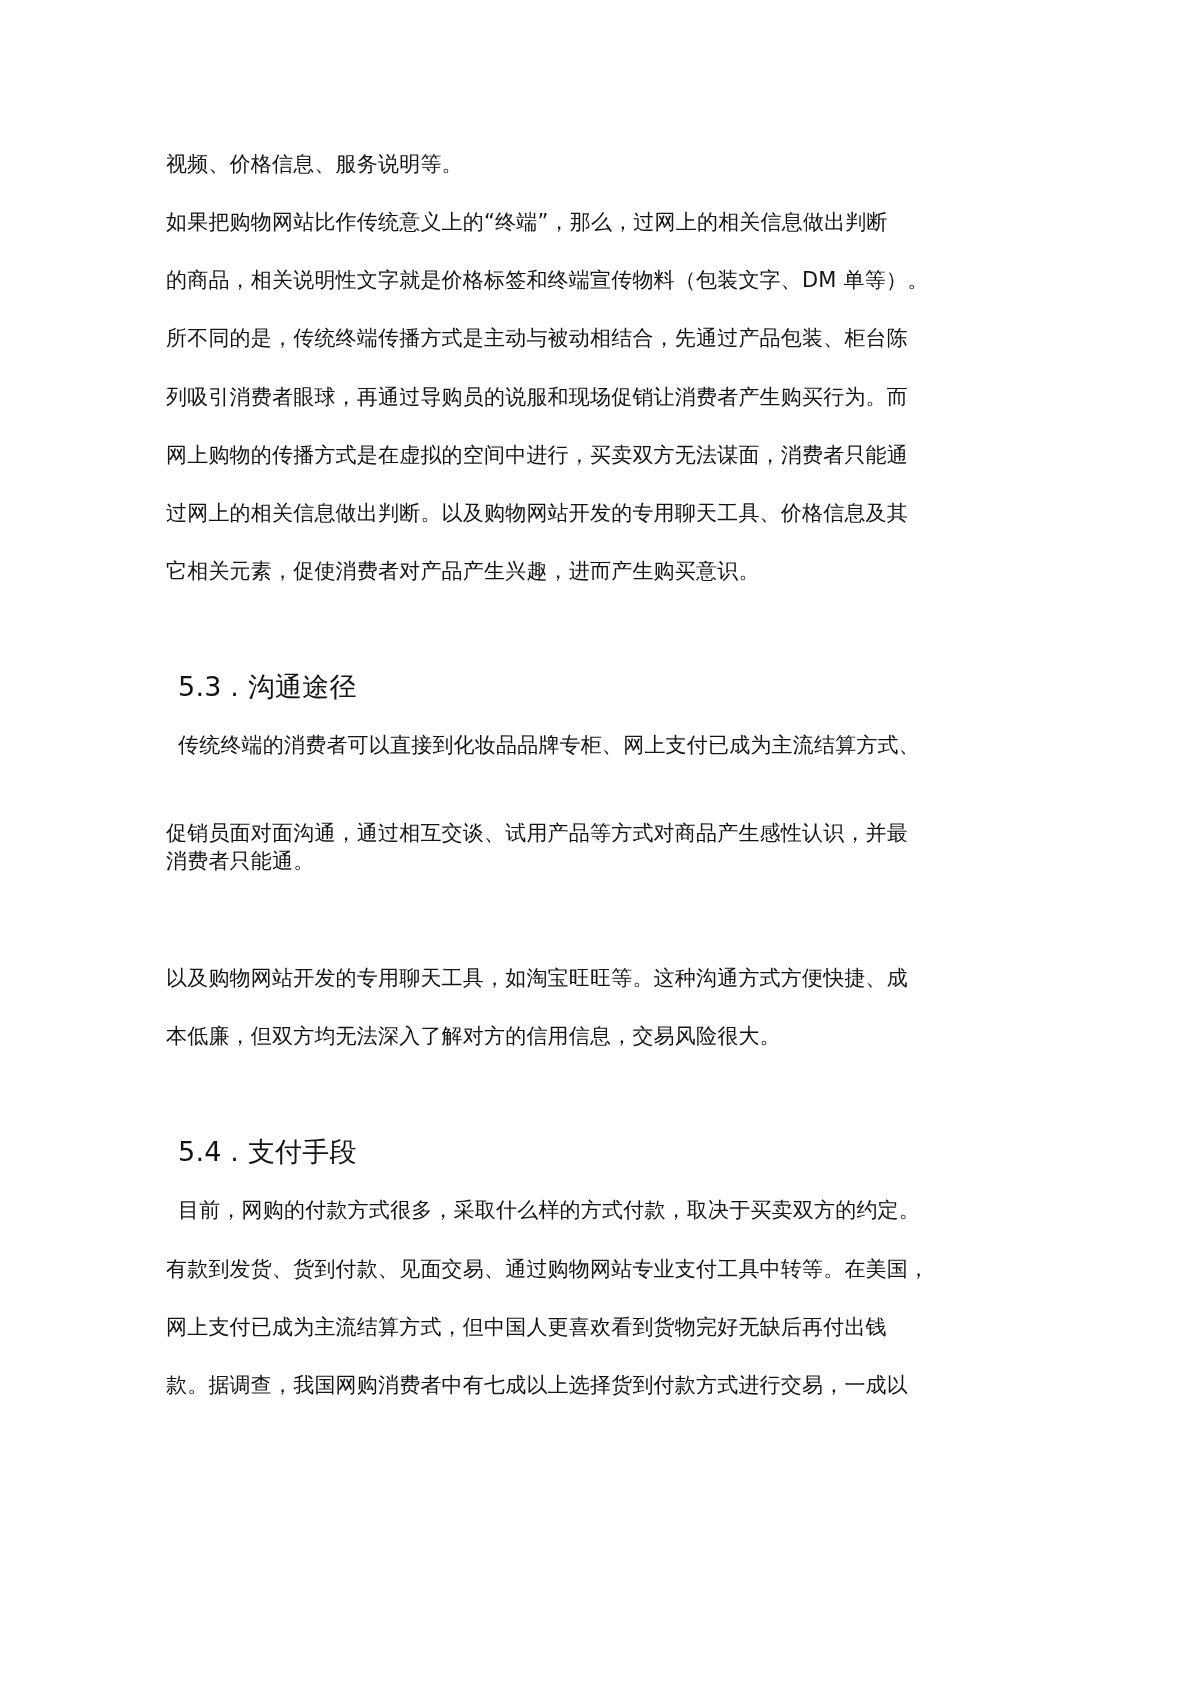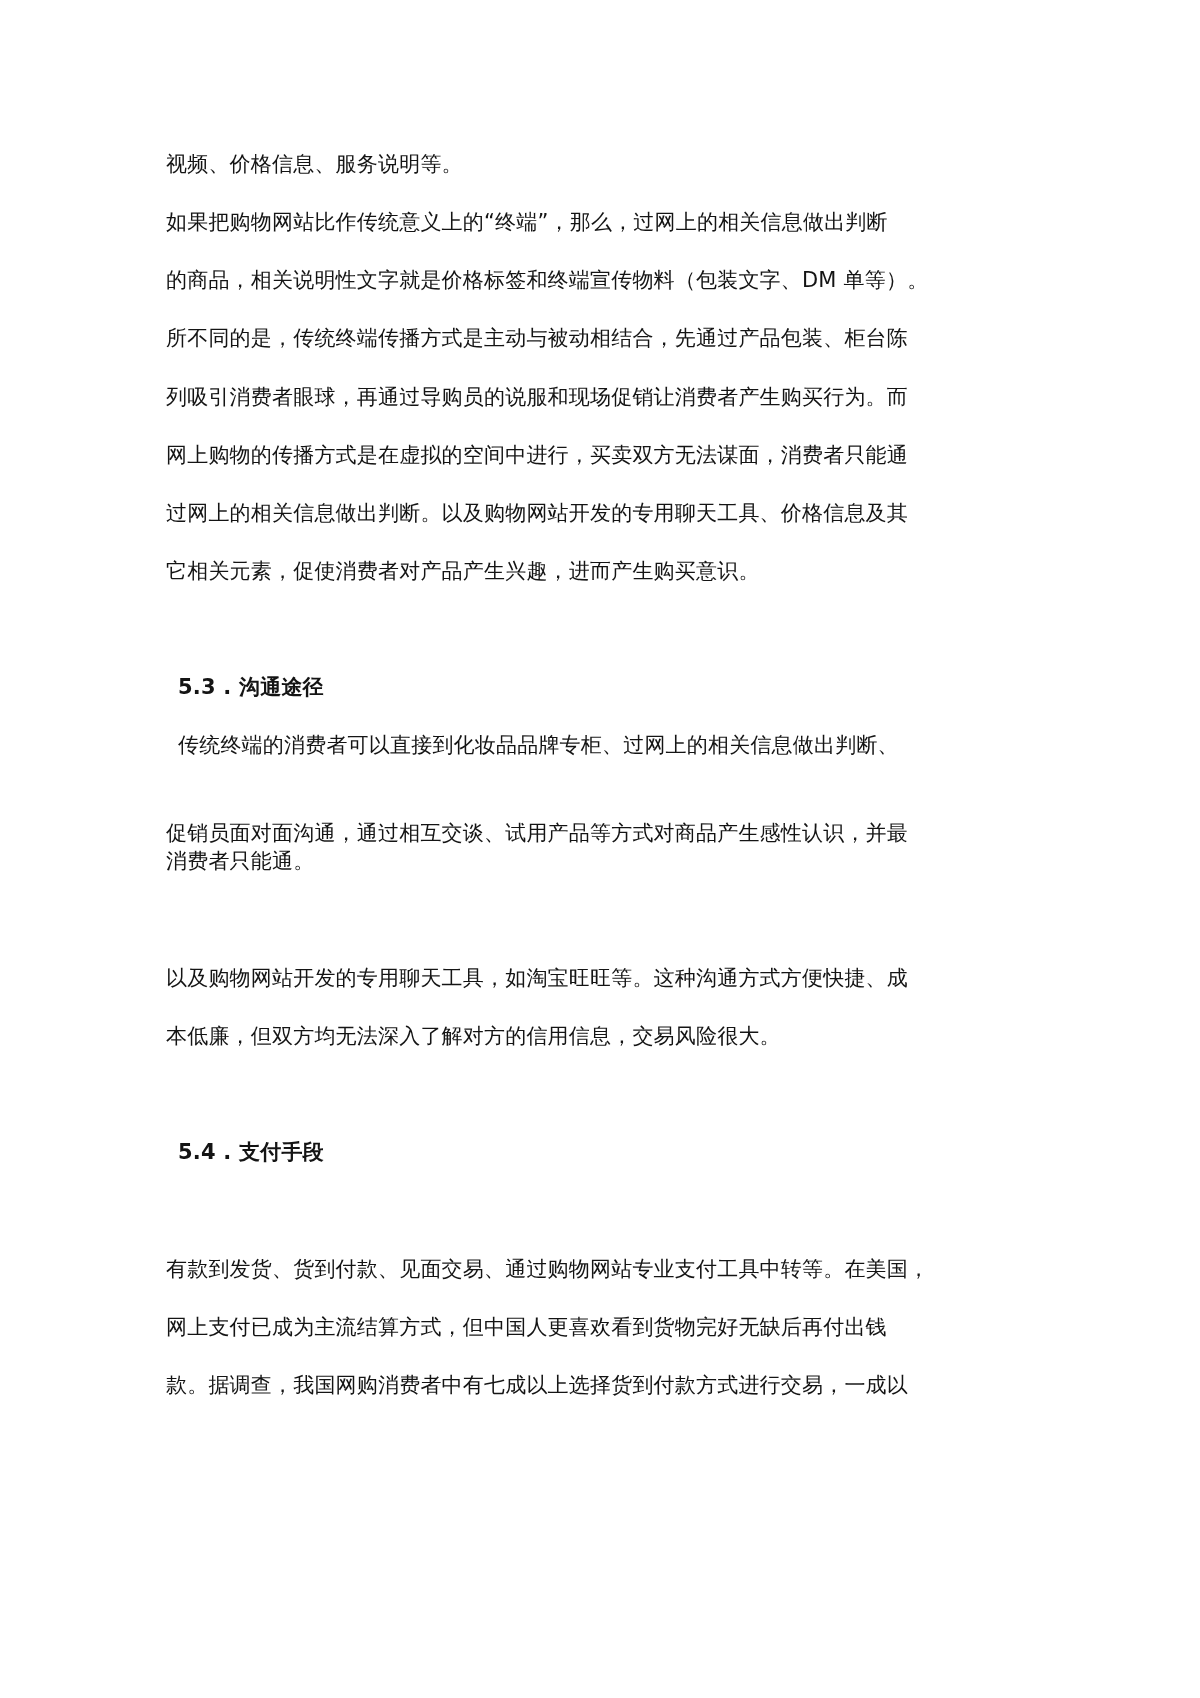--- a/index.html
+++ b/index.html
@@ -29,46 +29,46 @@
       width: 790px;
       height: 32px;
       font-size: 21px;
       line-height: 32px;
       white-space: nowrap;
       letter-spacing: 0.2px;
       color: #141414;
     }
     .heading {
       left: 178px;
-      font-size: 21px;
-      font-weight: bold;
+      font-size: 27px;
     }
     .indent {
       left: 178px;
     }
   </style>
 </head>
 <body>
 
 <div class="page">
 
   <div class="line" style="top:148px">视频、价格信息、服务说明等。</div>
   <div class="line" style="top:206px">如果把购物网站比作传统意义上的“终端”，那么，过网上的相关信息做出判断</div>
   <div class="line" style="top:264px">的商品，相关说明性文字就是价格标签和终端宣传物料（包装文字、DM 单等）。</div>
   <div class="line" style="top:322px">所不同的是，传统终端传播方式是主动与被动相结合，先通过产品包装、柜台陈</div>
   <div class="line" style="top:381px">列吸引消费者眼球，再通过导购员的说服和现场促销让消费者产生购买行为。而</div>
   <div class="line" style="top:439px">网上购物的传播方式是在虚拟的空间中进行，买卖双方无法谋面，消费者只能通</div>
   <div class="line" style="top:497px">过网上的相关信息做出判断。以及购物网站开发的专用聊天工具、价格信息及其</div>
   <div class="line" style="top:555px">它相关元素，促使消费者对产品产生兴趣，进而产生购买意识。</div>
 
   <div class="line heading" style="top:671px">5.3 . 沟通途径</div>
-  <div class="line indent" style="top:729px">传统终端的消费者可以直接到化妆品品牌专柜、过网上的相关信息做出判断、</div>
+  <div class="line indent" style="top:729px">传统终端的消费者可以直接到化妆品品牌专柜、网上支付已成为主流结算方式、</div>
   <div class="line" style="top:817px">促销员面对面沟通，通过相互交谈、试用产品等方式对商品产生感性认识，并最</div>
   <div class="line" style="top:845px">消费者只能通。</div>
   <div class="line" style="top:962px">以及购物网站开发的专用聊天工具，如淘宝旺旺等。这种沟通方式方便快捷、成</div>
   <div class="line" style="top:1020px">本低廉，但双方均无法深入了解对方的信用信息，交易风险很大。</div>
 
   <div class="line heading" style="top:1136px">5.4 . 支付手段</div>
+  <div class="line indent" style="top:1194px">目前，网购的付款方式很多，采取什么样的方式付款，取决于买卖双方的约定。</div>
   <div class="line" style="top:1253px">有款到发货、货到付款、见面交易、通过购物网站专业支付工具中转等。在美国，</div>
   <div class="line" style="top:1311px">网上支付已成为主流结算方式，但中国人更喜欢看到货物完好无缺后再付出钱</div>
   <div class="line" style="top:1369px">款。据调查，我国网购消费者中有七成以上选择货到付款方式进行交易，一成以</div>
 
 </div>
 
 </body></html>

